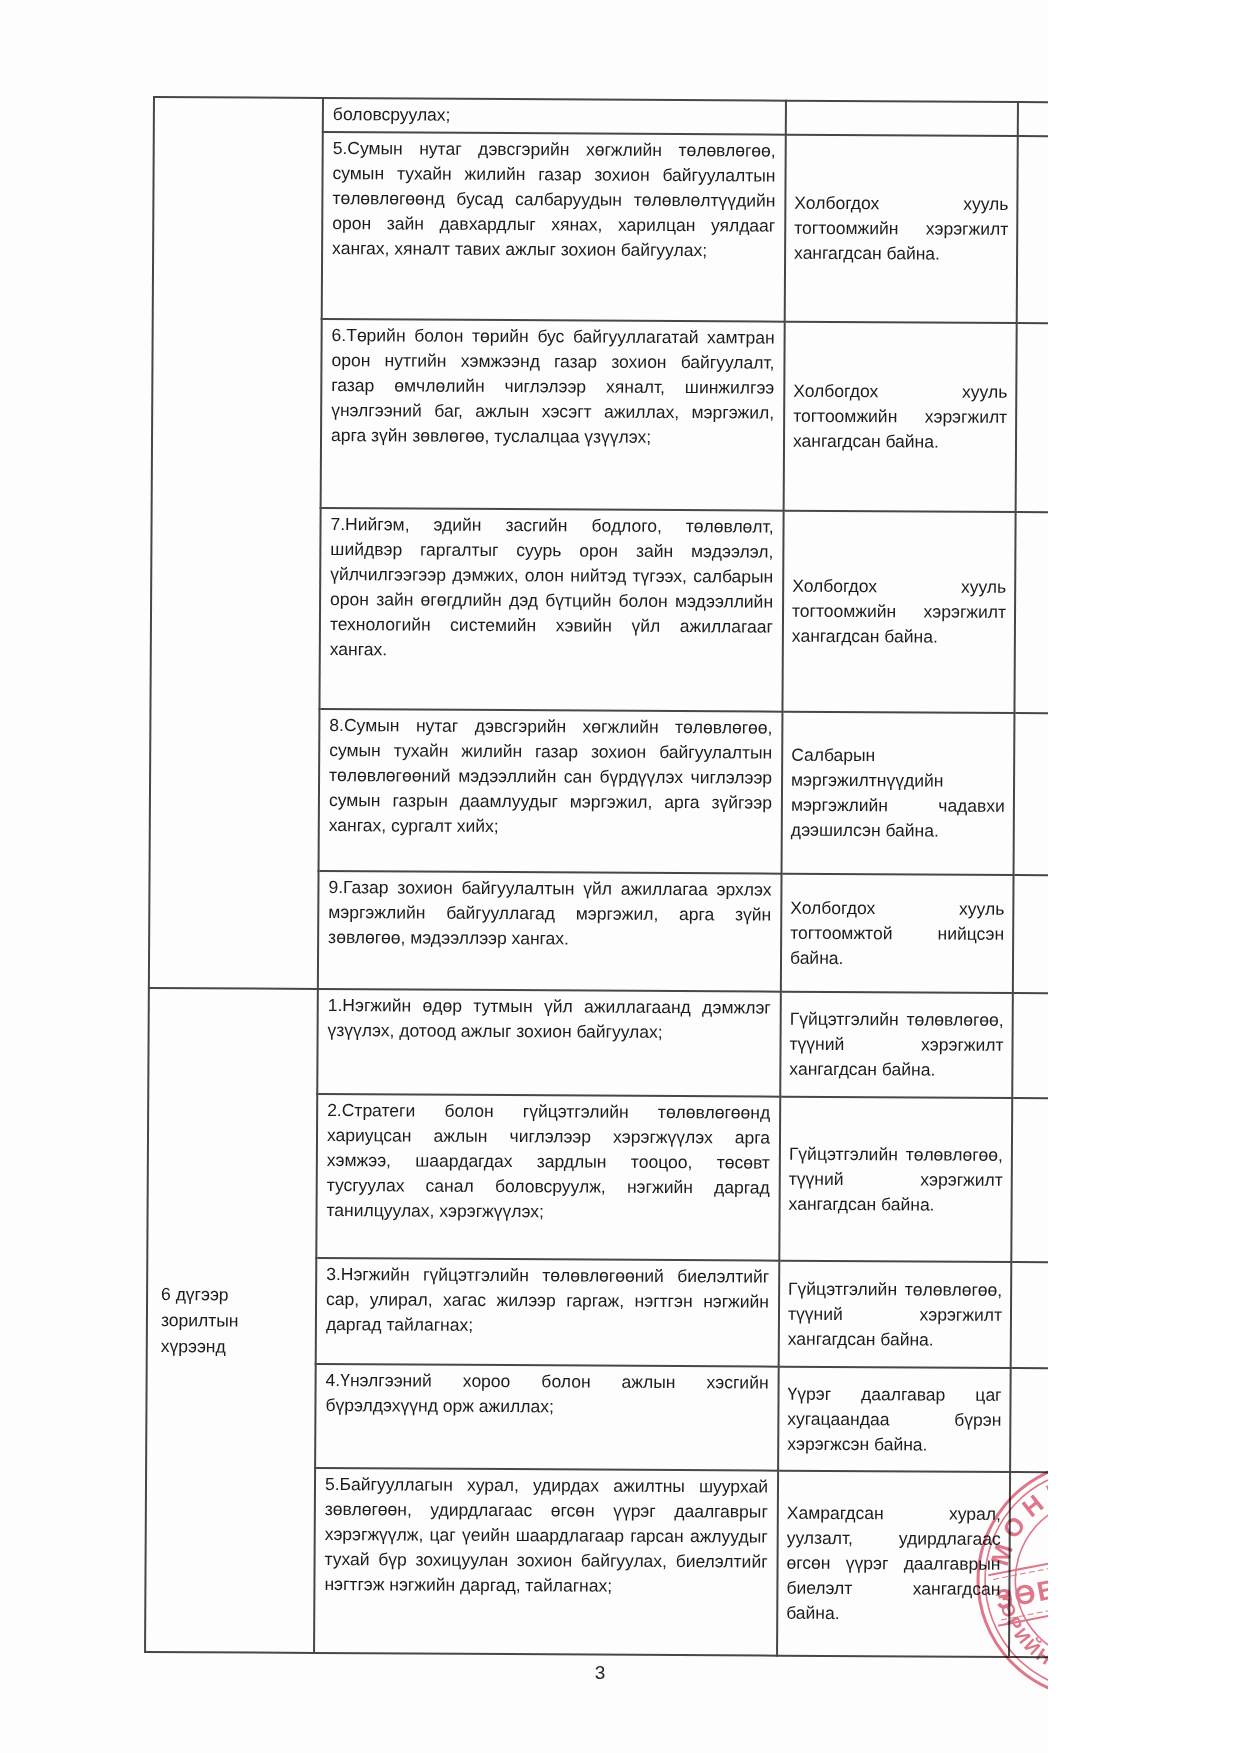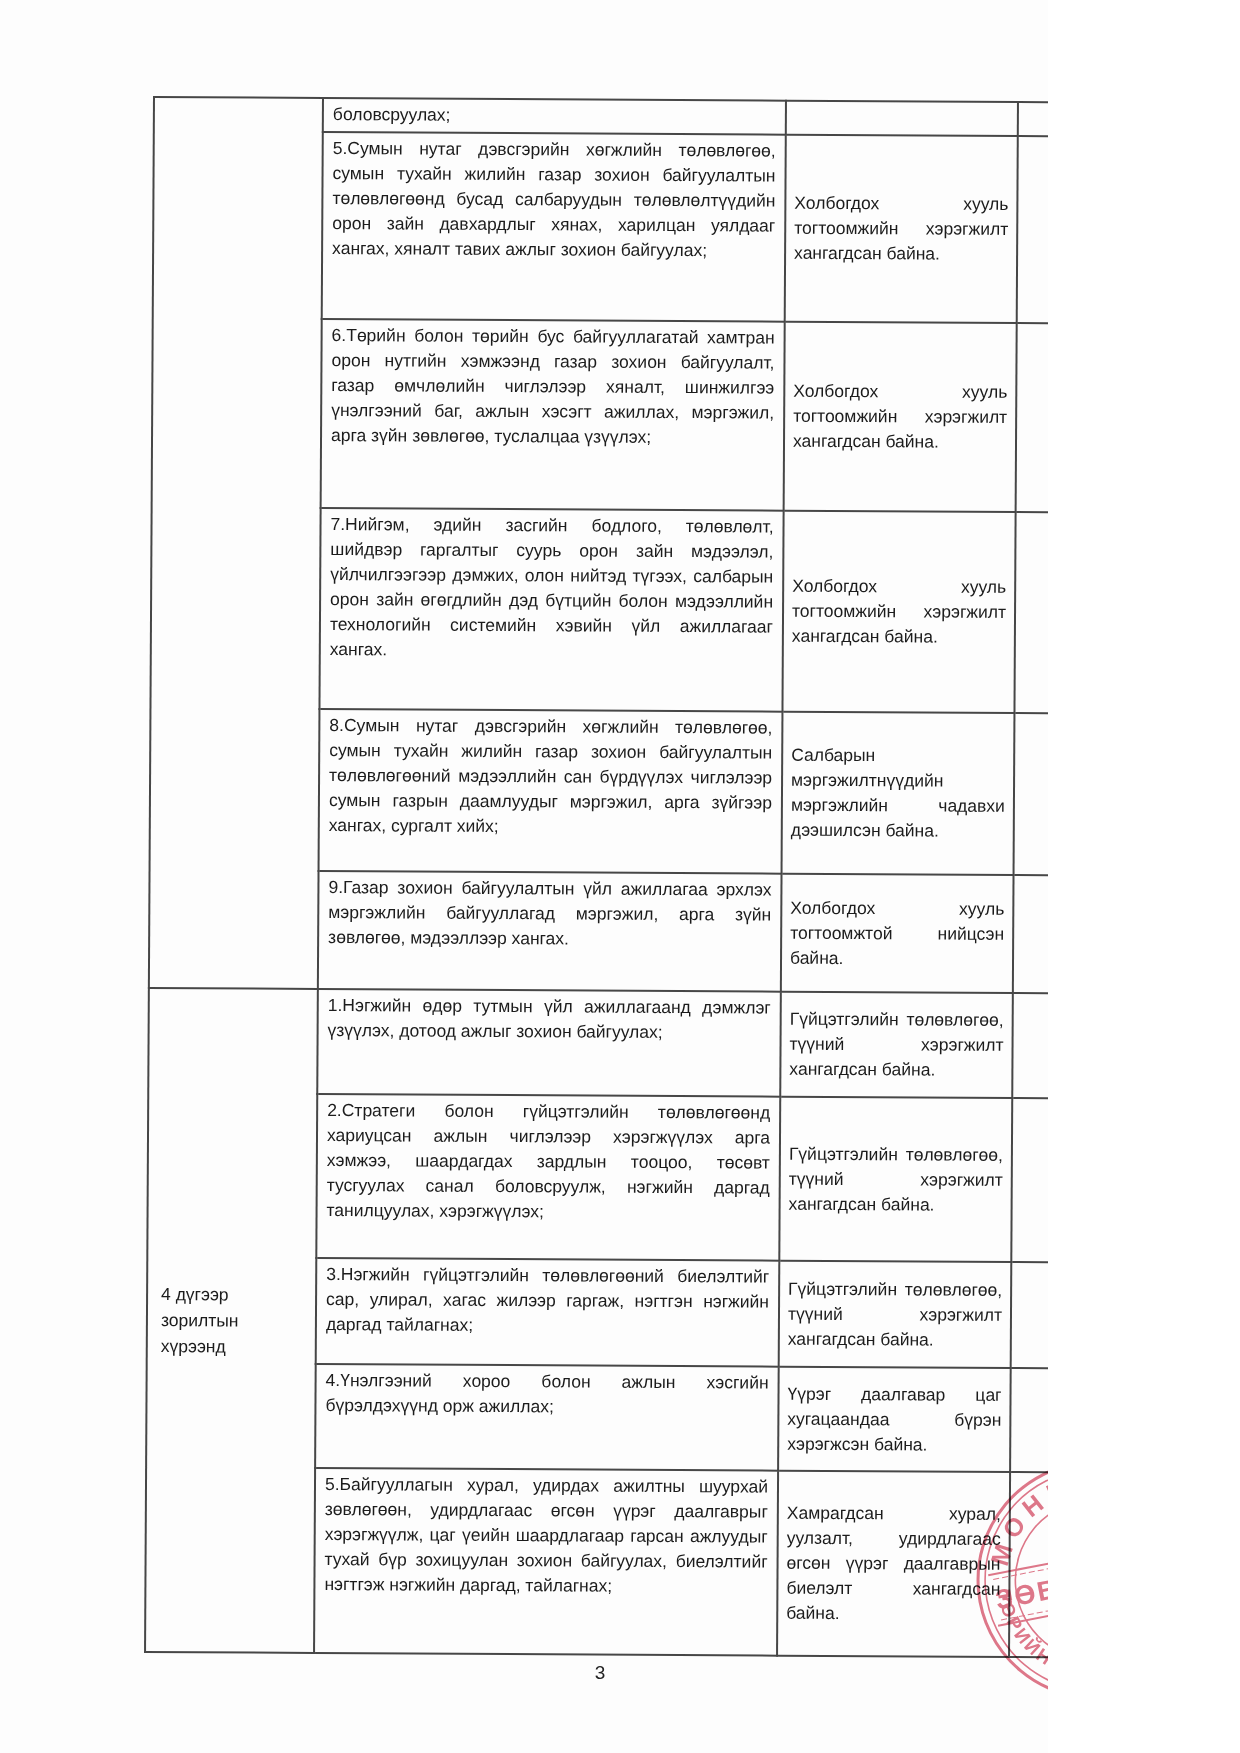--- a/index.html
+++ b/index.html
@@ -78,21 +78,21 @@
           <td class="grade">Г</td>
         </tr>
         <tr class="h118">
           <td class="task">9.Газар зохион байгуулалтын үйл ажиллагаа эрхлэх мэргэжлийн байгууллагад мэргэжил, арга зүйн зөвлөгөө, мэдээллээр хангах.</td>
           <td class="outcome">Холбогдох хууль тогтоомжтой нийцсэн байна.</td>
           <td class="grade">Г</td>
         </tr>
 
         <tr class="h105">
           <td class="label-cell" rowspan="5">
-            <div>4 дүгээр зорилтын хүрээнд</div>
+            <div>6 дүгээр зорилтын хүрээнд</div>
           </td>
           <td class="task">1.Нэгжийн өдөр тутмын үйл ажиллагаанд дэмжлэг үзүүлэх, дотоод ажлыг зохион байгуулах;</td>
           <td class="outcome">Гүйцэтгэлийн төлөвлөгөө, түүний хэрэгжилт хангагдсан байна.</td>
           <td class="grade">Г</td>
         </tr>
         <tr class="h164">
           <td class="task">2.Стратеги болон гүйцэтгэлийн төлөвлөгөөнд хариуцсан ажлын чиглэлээр хэрэгжүүлэх арга хэмжээ, шаардагдах зардлын тооцоо, төсөвт тусгуулах санал боловсруулж, нэгжийн даргад танилцуулах, хэрэгжүүлэх;</td>
           <td class="outcome">Гүйцэтгэлийн төлөвлөгөө, түүний хэрэгжилт хангагдсан байна.</td>
           <td class="grade">Г</td>
         </tr>

